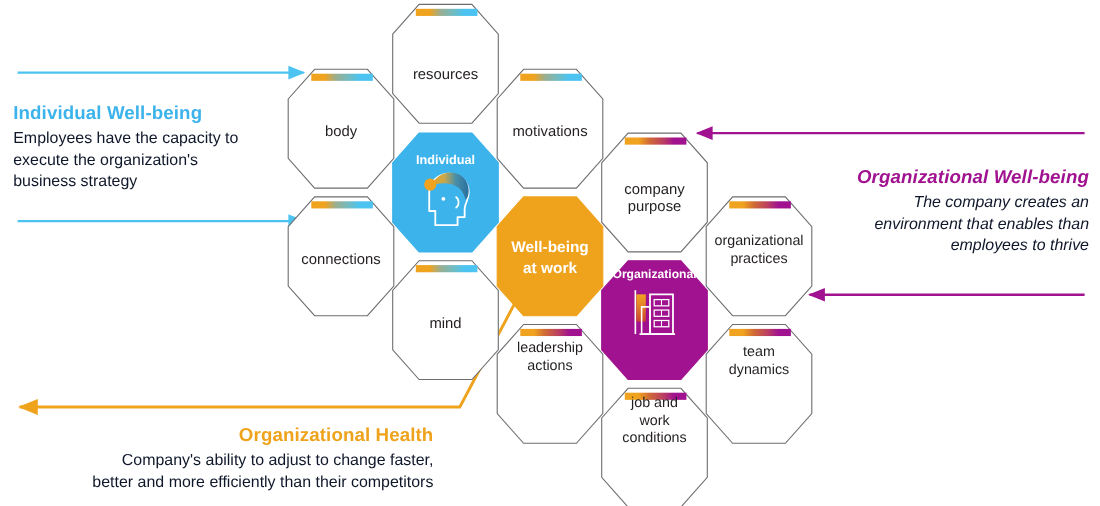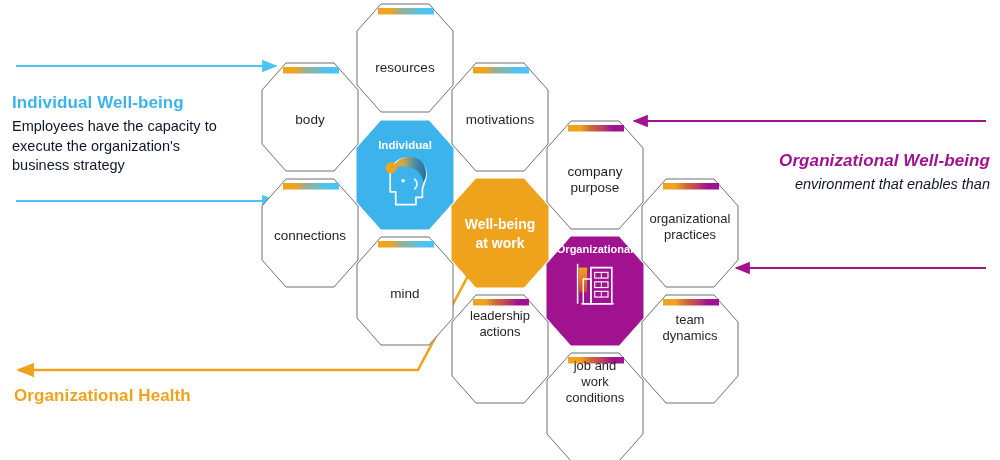--- a/index.html
+++ b/index.html
@@ -30,21 +30,21 @@
   .legend .lbody {
     font-size: 14.5px;
     line-height: 1.35;
     color: #0f172a;
     margin: 0;
   }
 
   #legend-individual { left: 12px; top: 92px; width: 250px; text-align: left; }
   #legend-individual .ltitle { color: #3cb3ea; }
 
-  #legend-orghealth { left: 14px; top: 385px; width: 380px; text-align: left; }
+  #legend-orghealth { left: 14px; top: 385px; width: 380px; text-align: right; }
   #legend-orghealth .ltitle { color: #efa31d; }
 
   #legend-orgwell { right: 10px; top: 150px; width: 265px; text-align: right; font-style: italic; }
   #legend-orgwell .ltitle { color: #9a0f8f; color: #a0128f; }
 
   .lbody .ln { display: block; }
 
   
 </style>
 </head>
@@ -225,21 +225,27 @@
     <p class="lbody">
       <span class="ln">Employees have the capacity to</span>
       <span class="ln">execute the organization's</span>
       <span class="ln">business strategy</span>
     </p>
   </div>
 
   <div class="legend" id="legend-orgwell">
     <p class="ltitle">Organizational Well-being</p>
     <p class="lbody">
+      <span class="ln">The company creates an</span>
       <span class="ln">environment that enables than</span>
+      <span class="ln">employees to thrive</span>
     </p>
   </div>
 
   <div class="legend" id="legend-orghealth">
     <p class="ltitle">Organizational Health</p>
+    <p class="lbody">
+      <span class="ln">Company's ability to adjust to change faster,</span>
+      <span class="ln">better and more efficiently than their competitors</span>
+    </p>
   </div>
 
 </div>
 
 </body></html>

